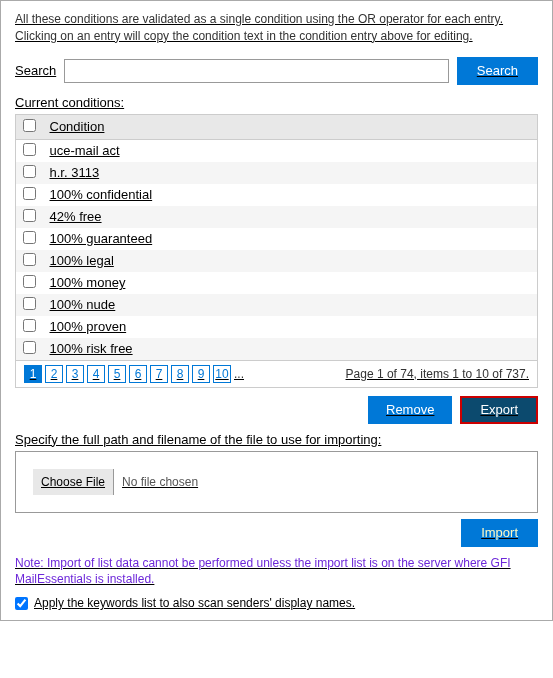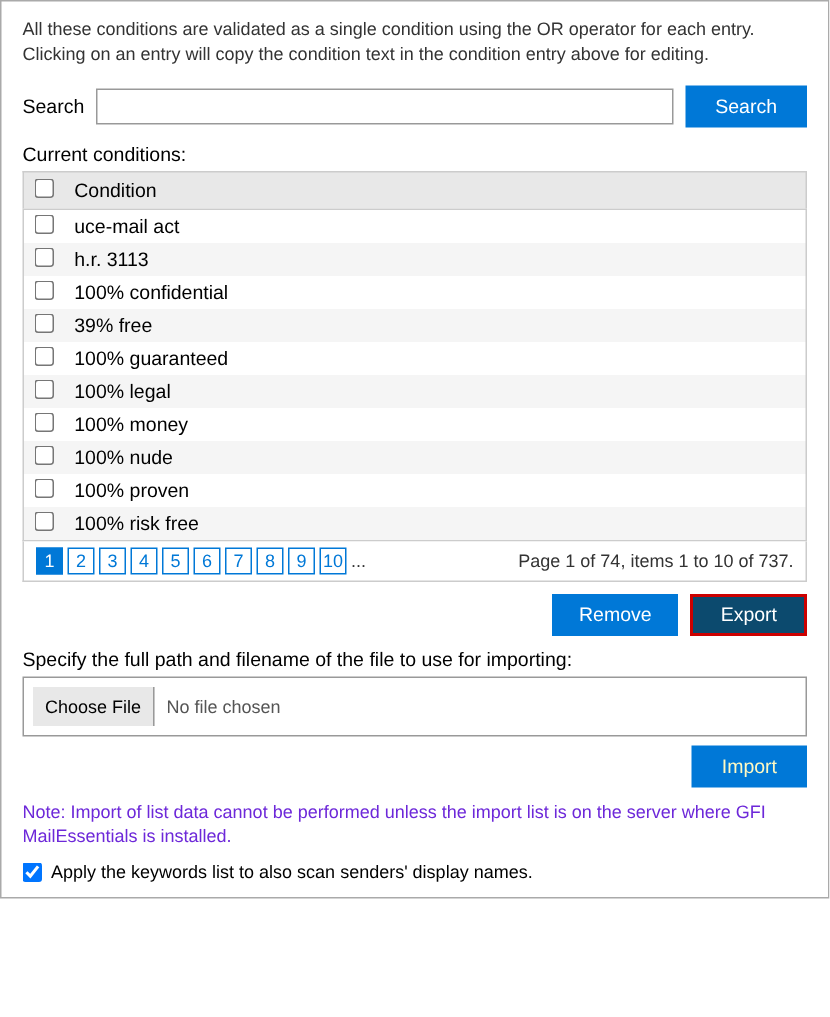--- a/index.html
+++ b/index.html
@@ -18,20 +18,21 @@
     }
     .title-bar {
       background: #f0f0f0;
       border-bottom: 1px solid #ccc;
       padding: 6px 10px;
       font-weight: bold;
       font-size: 13px;
     }
     .content {
       padding: 10px 14px;
+      text-decoration: underline;
     }
     .description {
       font-size: 12px;
       color: #333;
       margin-bottom: 12px;
       line-height: 1.4;
     }
     .search-row {
       display: flex;
       align-items: center;
@@ -170,21 +171,21 @@
     }
     .import-label {
       font-size: 13px;
       margin-bottom: 4px;
     }
     .import-file-row {
       display: flex;
       align-items: center;
       border: 1px solid #999;
       background: #fff;
-      padding: 6px;
+      padding: 17px;
       margin-bottom: 6px;
     }
     .btn-choose-file {
       background: #e8e8e8;
       border: none;
       border-right: 1px solid #999;
       padding: 3px 8px;
       font-size: 12px;
       cursor: pointer;
       height: 26px;
@@ -258,21 +259,21 @@
           <tr style="cursor: pointer;">
             <td><input type="checkbox" style=""></td>
             <td>h.r. 3113</td>
           </tr>
           <tr style="cursor: pointer;">
             <td><input type="checkbox" style=""></td>
             <td>100% confidential</td>
           </tr>
           <tr style="cursor: pointer;">
             <td><input type="checkbox" style=""></td>
-            <td>39% free</td>
+            <td>42% free</td>
           </tr>
           <tr style="cursor: pointer;">
             <td><input type="checkbox" style=""></td>
             <td>100% guaranteed</td>
           </tr>
           <tr style="cursor: pointer;">
             <td><input type="checkbox" style=""></td>
             <td>100% legal</td>
           </tr>
           <tr style="cursor: pointer;">

